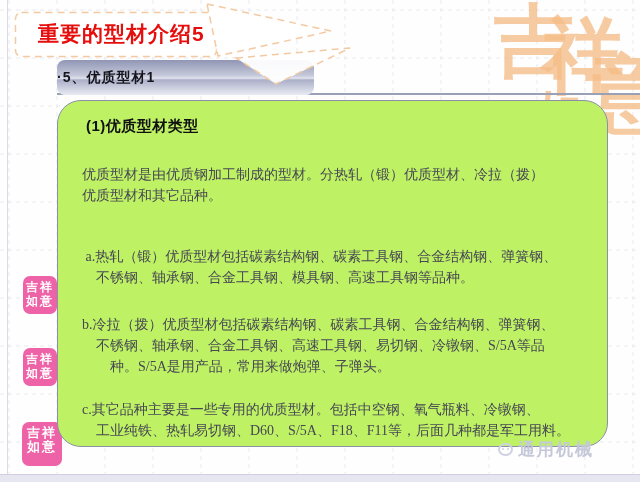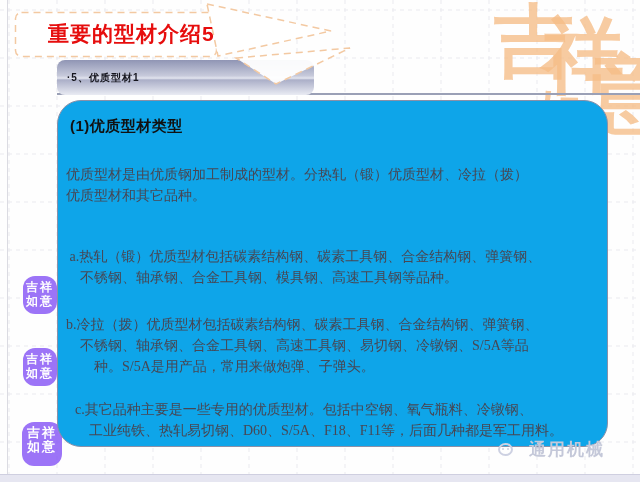--- a/index.html
+++ b/index.html
@@ -11,44 +11,44 @@
                border-top:1px solid #cfcfe0;z-index:0;}
   
   .seal{position:absolute;left:0;top:0;width:640px;height:160px;z-index:1;pointer-events:none;}
   .seal span{position:absolute;font-family:"Liberation Serif","DejaVu Serif",serif;
              font-weight:bold;color:#f6bd87;opacity:.78;line-height:1;}
   .seal .s0{left:494px;top:2px;font-size:80px;}
   .seal .s1{left:542px;top:16px;font-size:82px;}
   .seal .s2{left:536px;top:90px;font-size:46px;}
   .seal .s3{left:585px;top:52px;font-size:84px;}
   
-  .stamp{position:absolute;left:23px;width:34px;height:38px;background:#8b5cf6;border-radius:12px;
+  .stamp{position:absolute;left:23px;width:34px;height:38px;background:#ec4899;border-radius:7px;
          color:#fff;font-weight:bold;font-size:12px;line-height:14px;letter-spacing:2px;
          text-align:center;padding:4px 2px;box-sizing:border-box;opacity:.85;z-index:1;
          font-family:"Liberation Serif","DejaVu Serif",serif;overflow:hidden;}
   .st1{top:276px;} .st2{top:348px;} .st3{top:422px;left:22px;width:40px;height:44px;font-size:13px;}
-  .title{position:absolute;left:48px;top:20px;margin:0;font-size:21px;font-weight:bold;
+  .title{position:absolute;left:38px;top:20px;margin:0;font-size:21px;font-weight:bold;
          color:#e60d0d;letter-spacing:1px;z-index:2;}
   .hrule{position:absolute;left:57px;top:93px;width:583px;height:2px;background:#9aa0b6;z-index:1;}
   .subbar{position:absolute;left:57px;top:60px;width:257px;height:35px;border-radius:8px;
           background:linear-gradient(180deg,#9095b4 0%,#c7cadb 45%,#e2e4ee 52%,#abafc8 57%,#e9ebf3 100%);
           z-index:2;display:flex;align-items:center;}
-  .subbar span{padding-left:10px;font-size:10px;font-weight:bold;color:#15151d;letter-spacing:1px;}
+  .subbar span{padding-left:0;font-size:14px;font-weight:bold;color:#15151d;letter-spacing:1px;}
   .wedge{position:absolute;left:228px;top:40px;z-index:3;pointer-events:none;}
   .box{position:absolute;left:57px;top:100px;width:551px;height:347px;box-sizing:border-box;
-       background:#0ea5e9;border:1.5px solid #8a90a8;border-radius:24px;z-index:2;
-       padding:0 14px 0 8px;}
+       background:#bef264;border:1.5px solid #8a90a8;border-radius:24px;z-index:2;
+       padding:0 14px 0 24px;}
   .bx-heading{margin:16px 0 0 4px;font-size:15px;font-weight:bold;color:#111;letter-spacing:.5px;}
   .para{margin:0;font-family:"Liberation Serif","DejaVu Serif",serif;font-size:14px;
         line-height:21px;color:#474754;white-space:pre-wrap;}
   .intro{margin-top:28px;}
   .item-a{margin-top:40px;}
   .item-b{margin-top:26px;}
-  .item-c{margin-top:22px;margin-left:9px;}
-  .watermark{position:absolute;left:498px;top:438px;z-index:3;display:flex;align-items:center;gap:16px;}
+  .item-c{margin-top:22px;}
+  .watermark{position:absolute;left:498px;top:438px;z-index:3;display:flex;align-items:center;gap:5px;}
   .wm-face{position:relative;width:15px;height:13px;border:2px solid #cdd1e2;border-radius:50%;
            box-sizing:border-box;display:inline-block;}
   .wm-face::before{content:"";position:absolute;left:2px;top:3px;width:2px;height:2px;
                    background:#cdd1e2;border-radius:50%;box-shadow:5px 0 0 #cdd1e2;}
   .wm-text{font-size:17px;font-weight:bold;color:#c4c8d9;letter-spacing:2px;
            font-family:"Liberation Serif","DejaVu Serif",serif;}
 </style>
 </head>
 <body>
 

